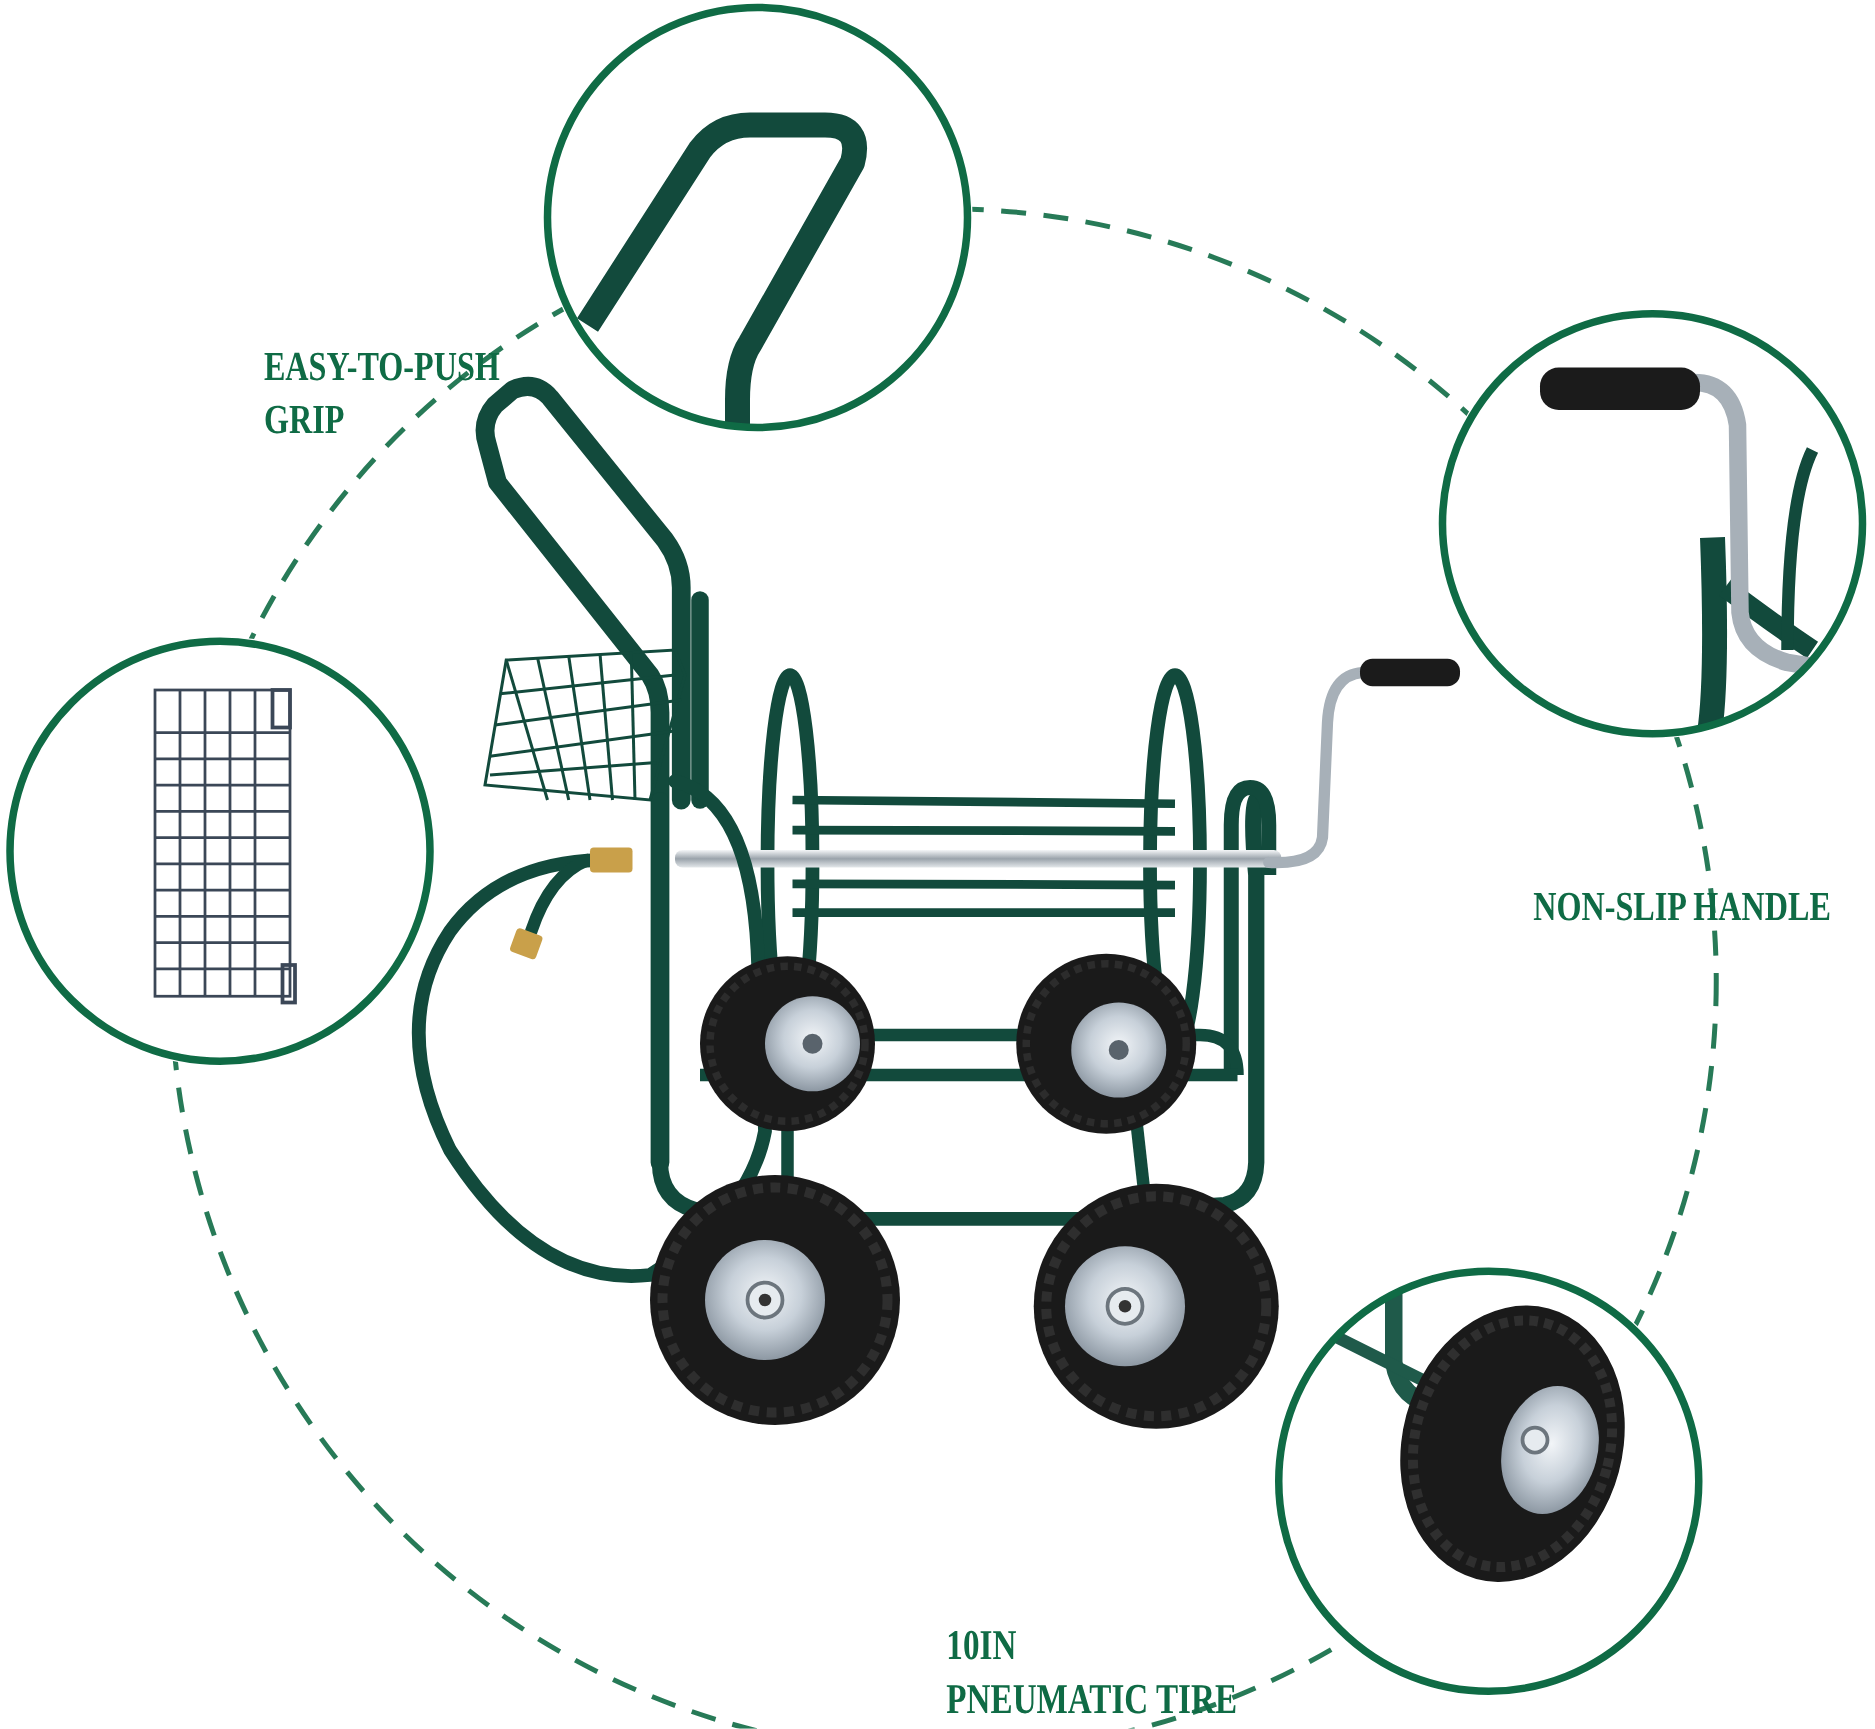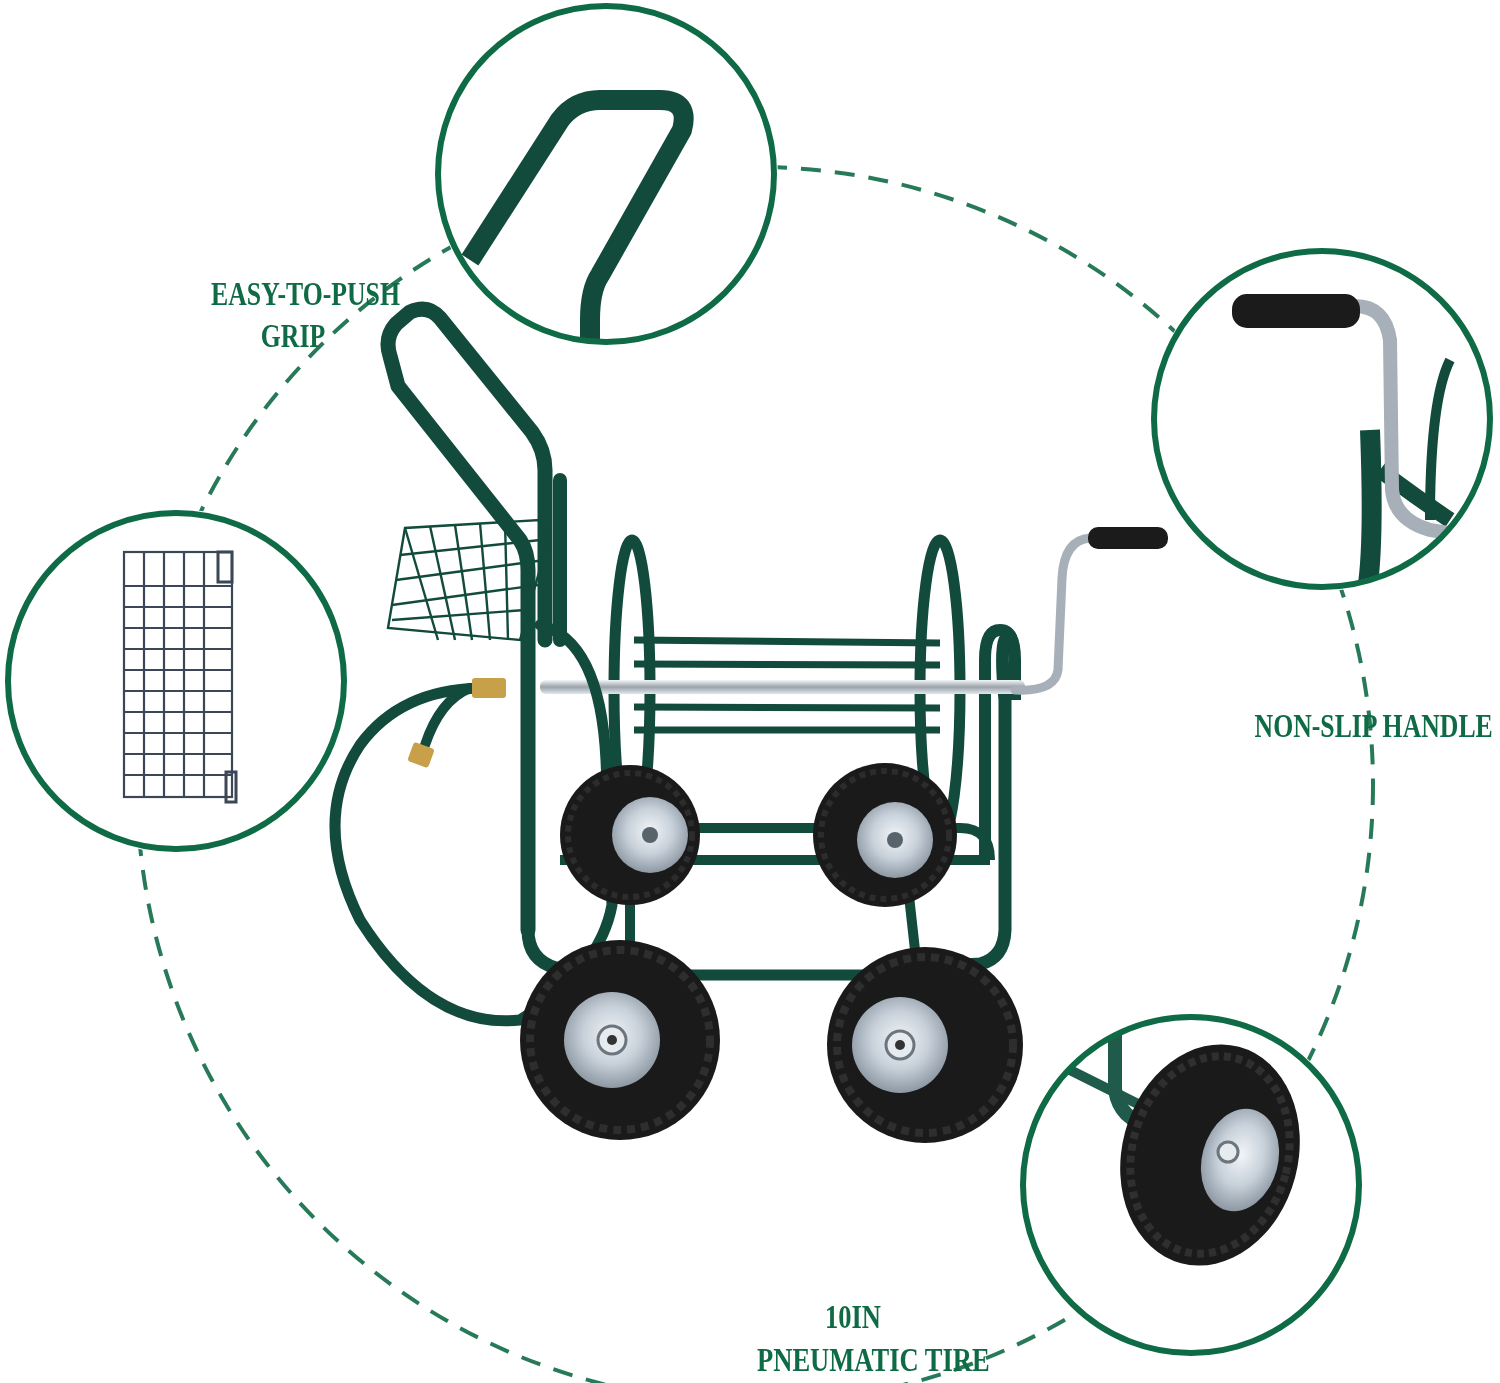--- a/index.html
+++ b/index.html
@@ -8,21 +8,21 @@
   .label {
     position: absolute;
     font-family: "Liberation Serif", "DejaVu Serif", serif;
     font-weight: bold;
     color: #0f6b45;
     letter-spacing: 0px;
     white-space: nowrap;
     transform-origin: left top;
     line-height: 1;
   }
-  .callout-text { position: absolute; text-align: center; }
+  .callout-text { position: absolute; text-align: left; }
 </style>
 </head>
 <body>
 
 <div id="stage">
 
   <svg class="layer" width="1500" height="1383" viewBox="0 0 1500 1383">
     <defs>
       <radialGradient id="rimGrad" cx="50%" cy="45%" r="55%">
         <stop offset="0%" stop-color="#f2f5f8"></stop>
@@ -187,21 +187,21 @@
       </g>
       <circle cx="1191" cy="1185" r="168" fill="none" stroke="#0f6b45" stroke-width="6"></circle>
     </g>
   </svg>
 
   <div class="callout-text" style="left:188px; top:278px; width:210px;">
     <div class="label" style="position:relative; font-size:33px; transform:scaleX(0.78); transform-origin:center top;">EASY-TO-PUSH</div>
     <div class="label" style="position:relative; font-size:33px; margin-top:9px; transform:scaleX(0.78); transform-origin:center top;">GRIP</div>
   </div>
 
-  <div class="callout-text" style="left:1226px; top:710px; width:260px;">
+  <div class="callout-text" style="left:1198px; top:710px; width:260px;">
     <div class="label" style="position:relative; font-size:33px; transform:scaleX(0.78); transform-origin:center top;">NON-SLIP HANDLE</div>
   </div>
 
 
   <div class="callout-text" style="left:730px; top:1300px; width:246px;">
     <div class="label" style="position:relative; font-size:34px; transform:scaleX(0.78); transform-origin:center top;">10IN</div>
     <div class="label" style="position:relative; font-size:34px; margin-top:9px; transform:scaleX(0.78); transform-origin:center top;">PNEUMATIC TIRE</div>
   </div>
 
 </div>

